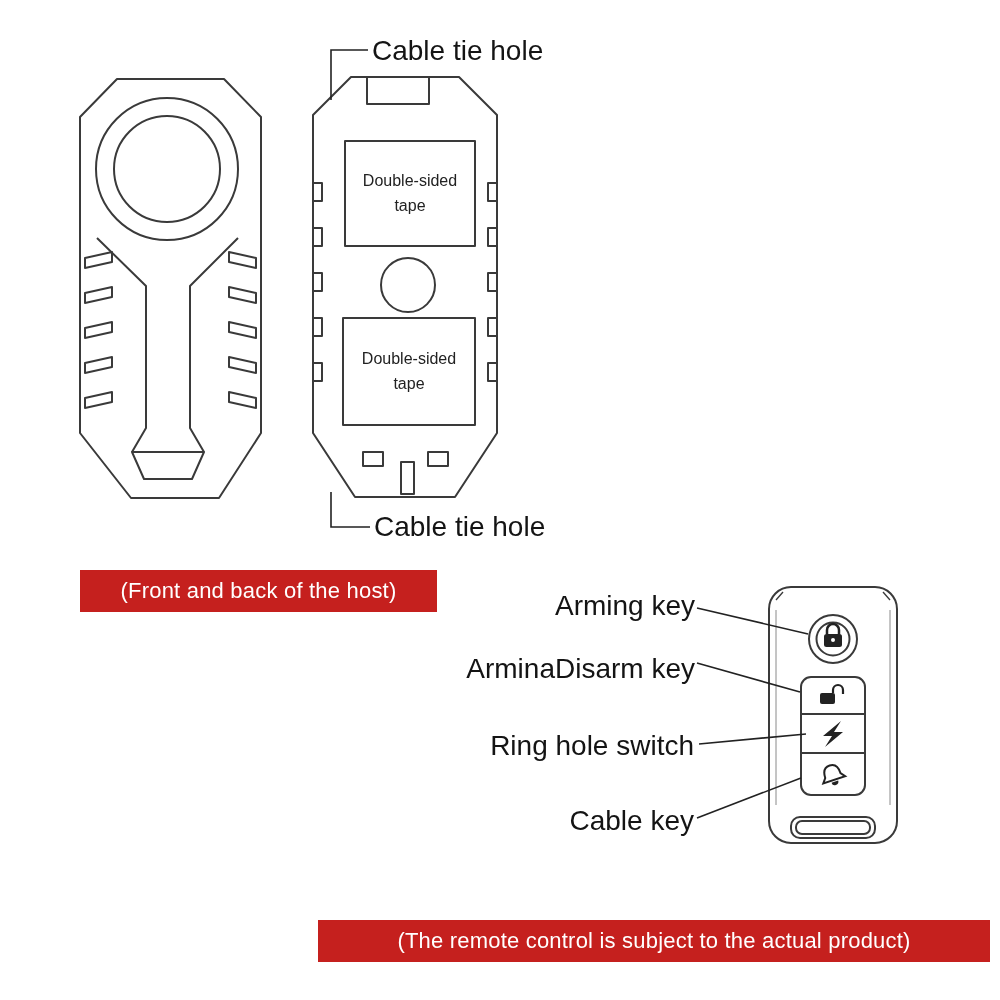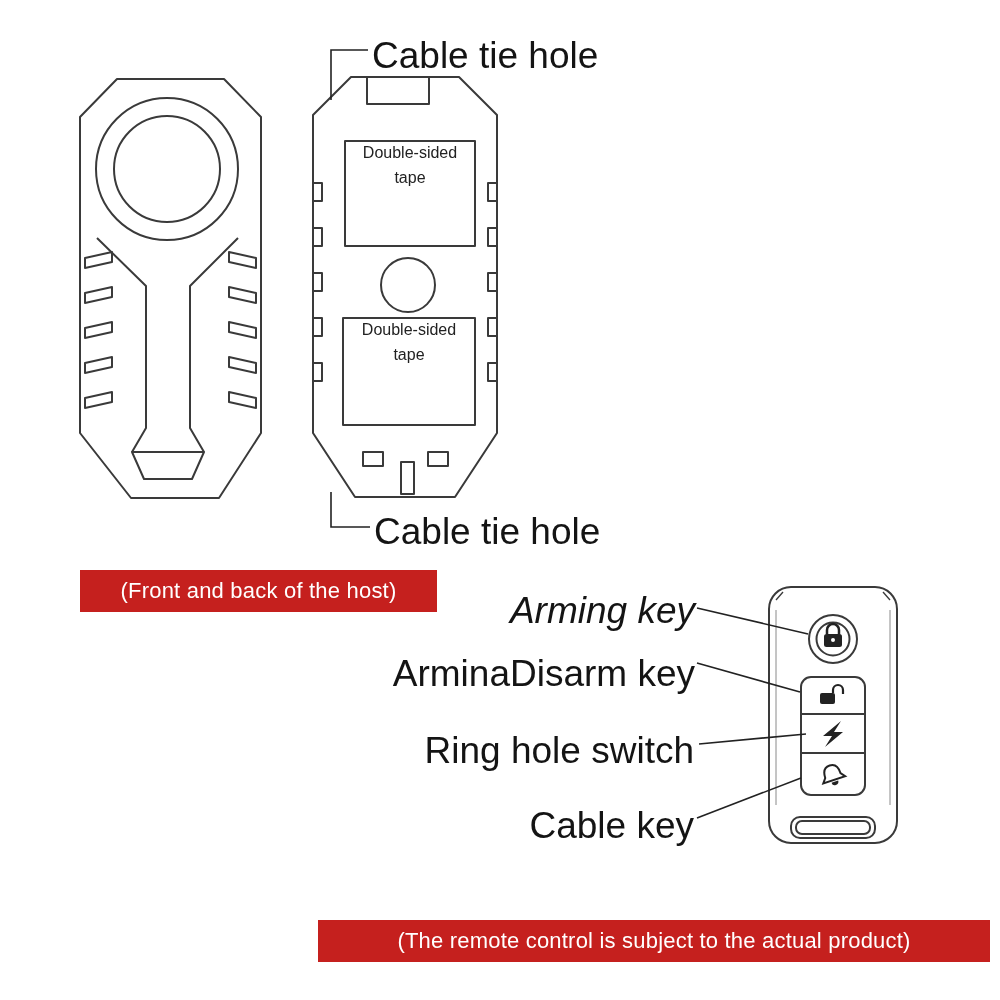--- a/index.html
+++ b/index.html
@@ -7,29 +7,29 @@
   body {
     background:#ffffff;
     font-family:"Liberation Sans", sans-serif;
     position:relative;
     overflow:hidden;
   }
   .canvas { position:absolute; left:0; top:0; width:1000px; height:1000px; }
   svg.art { position:absolute; left:0; top:0; }
   .label {
     position:absolute;
-    font-size:37px;
+    font-size:28px;
     color:#141414;
     white-space:nowrap;
     line-height:1.15;
   }
   .tape {
     position:absolute;
     display:flex;
-    align-items:flex-start;
+    align-items:center;
     justify-content:center;
     color:#222222;
     font-size:16px;
   }
   .tape span { display:block; width:100px; text-align:center; line-height:1.55; }
   .banner {
     position:absolute;
     background:var(--banner-bg, #c5201e);
     color:var(--banner-text, #ffffff);
     display:flex;
@@ -139,21 +139,21 @@
   <div class="label" style="left:374px; top:511px;">Cable tie hole</div>
 
   <div class="tape" style="left:345px; top:141px; width:130px; height:105px;">
     <span>Double-sided tape</span>
   </div>
 
   <div class="tape" style="left:343px; top:318px; width:132px; height:107px;">
     <span>Double-sided tape</span>
   </div>
 
-  <div class="label" style="right:305px; top:590px;font-style:italic;">Arming key</div>
+  <div class="label" style="right:305px; top:590px;">Arming key</div>
 
   <div class="label" style="right:305px; top:653px;">ArminaDisarm key</div>
 
   <div class="label" style="right:306px; top:730px;">Ring hole switch</div>
 
   <div class="label" style="right:306px; top:805px;">Cable key</div>
 
   <div class="banner" style="left:80px; top:570px; width:357px; height:42px;">
     <span>(Front and back of the host)</span>
   </div>

